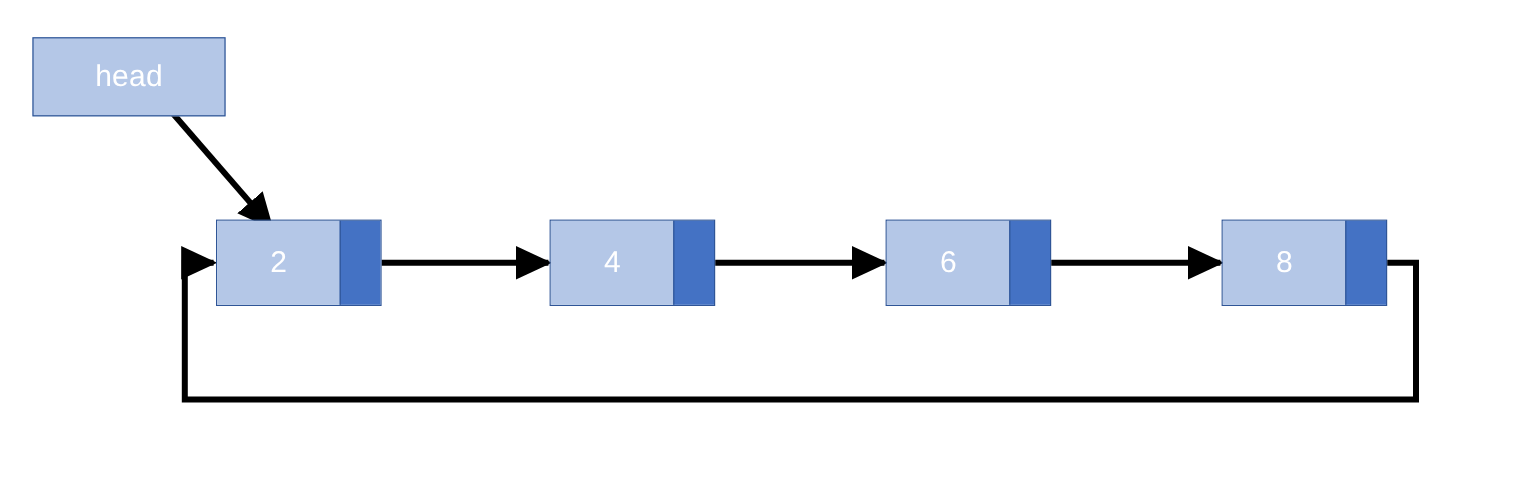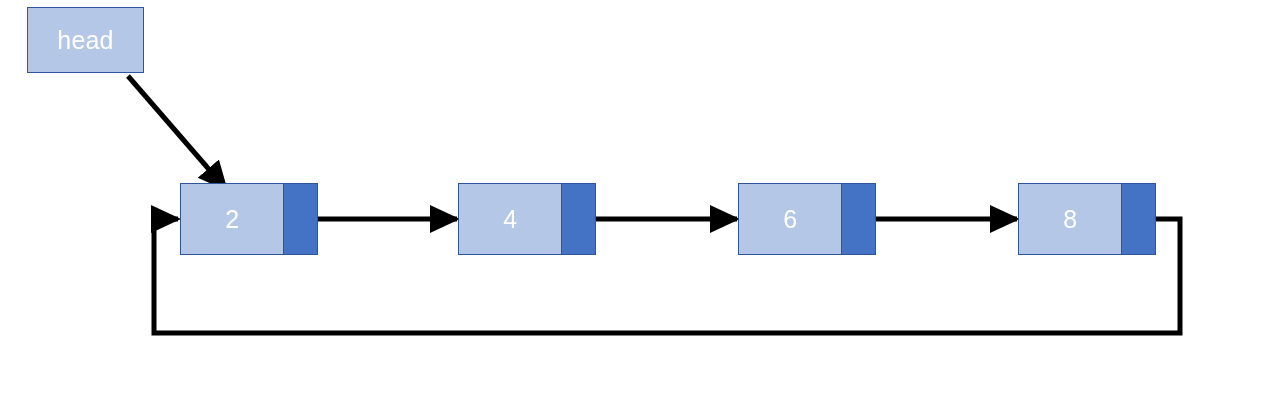--- a/index.html
+++ b/index.html
@@ -78,21 +78,21 @@
 
     <line x1="318" y1="219" x2="457" y2="219" stroke="#000000" stroke-width="5" marker-end="url(#ah)"></line>
 
     <line x1="596" y1="219" x2="737" y2="219" stroke="#000000" stroke-width="5" marker-end="url(#ah)"></line>
 
     <line x1="876" y1="219" x2="1017" y2="219" stroke="#000000" stroke-width="5" marker-end="url(#ah)"></line>
 
     <path d="M1156,219 L1180,219 L1180,333 L154,333 L154,219 L178,219" fill="none" stroke="#000000" stroke-width="5" marker-end="url(#ah)"></path>
   </svg>
 
-  <div class="box head-box" style="left:27px; top:7px; width:117px; height:66px;">
+  <div class="box head-box" style="left:27px; top:31px; width:161px; height:66px;">
     <span>head</span>
   </div>
 
   <div class="node" style="left:180px; top:183px; width:138px;">
     <div class="node-data" style="width:104px;">2</div>
     <div class="node-ptr" style="width:34px;"></div>
   </div>
 
   <div class="node" style="left:458px; top:183px; width:138px;">
     <div class="node-data" style="width:104px;">4</div>

